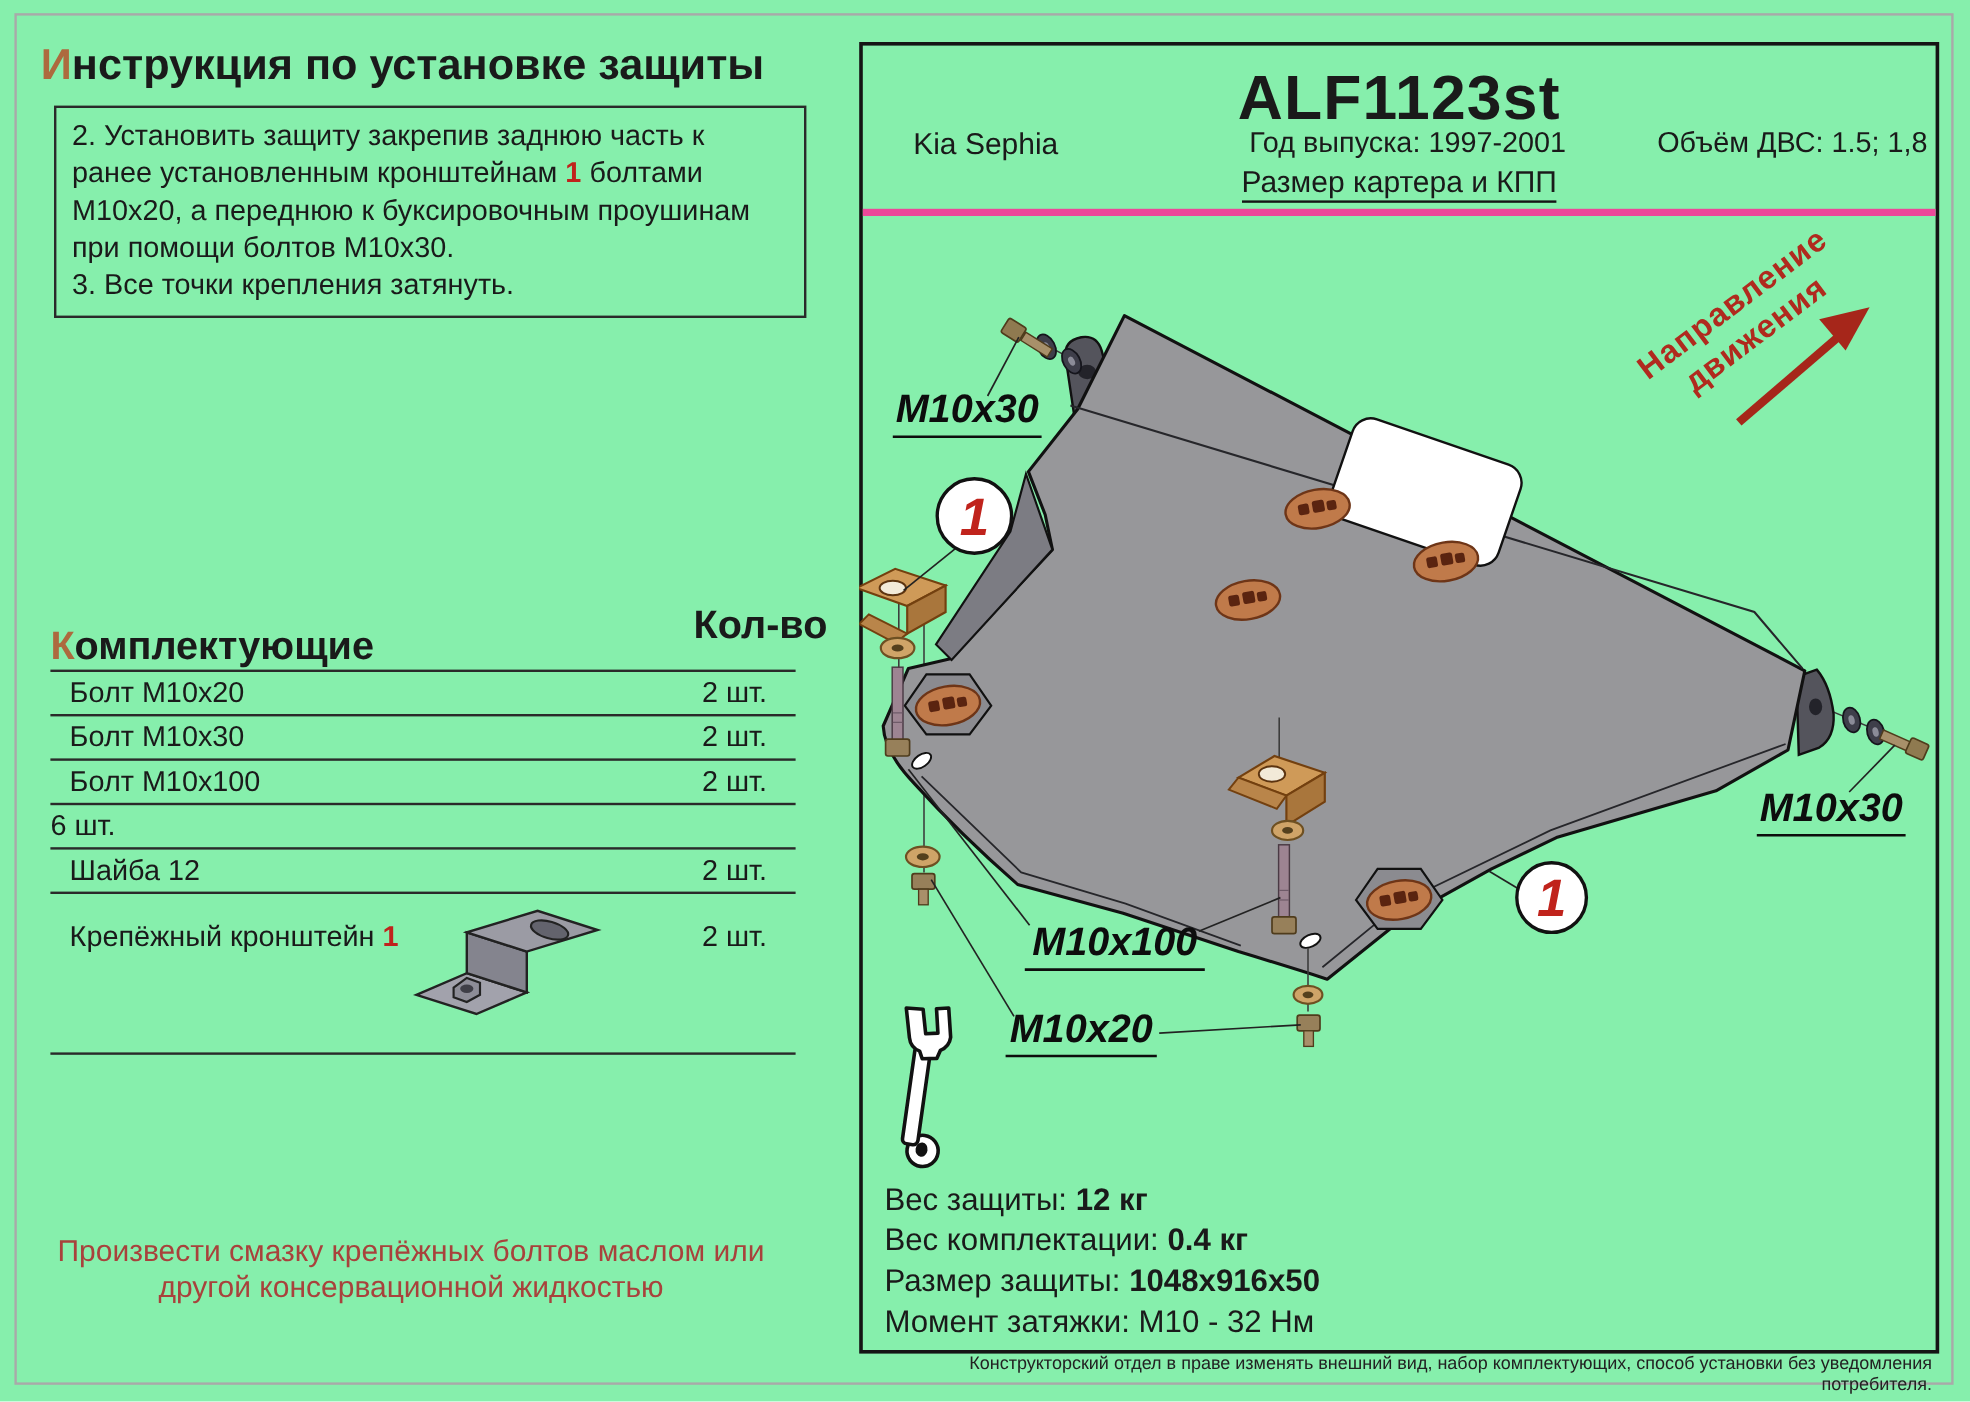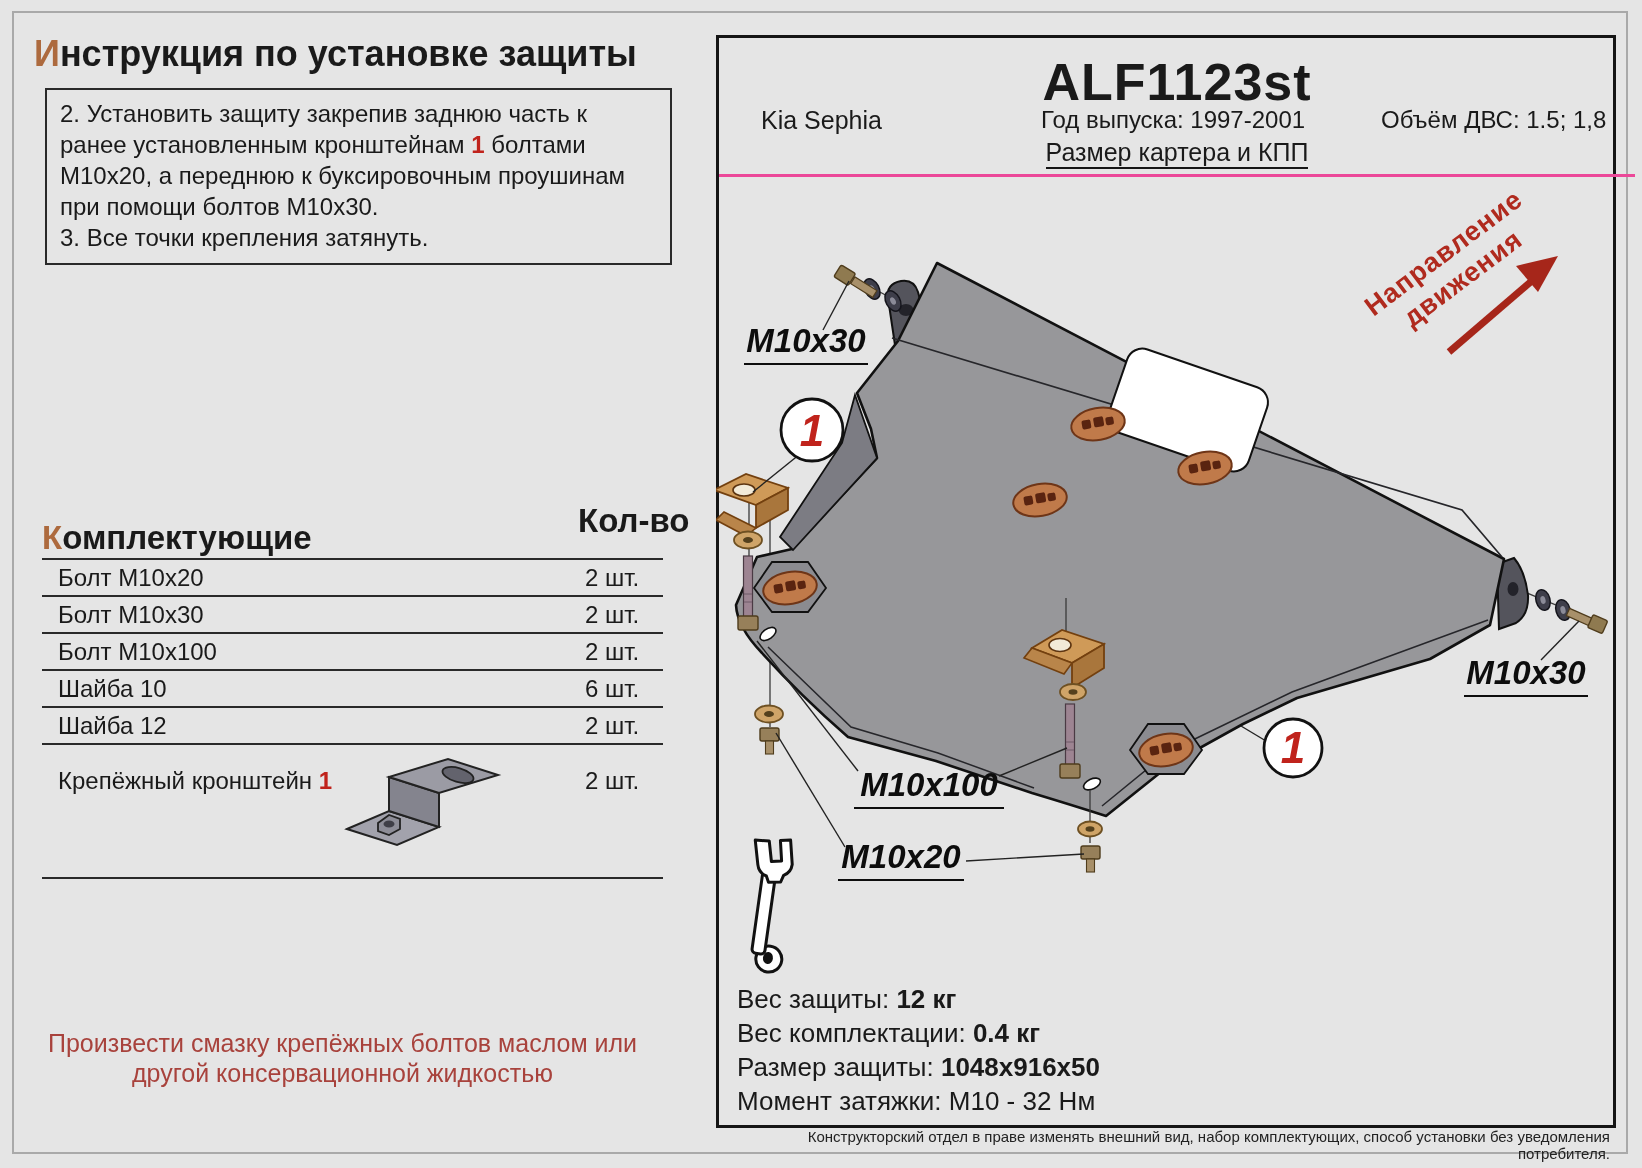--- a/index.html
+++ b/index.html
@@ -1,16 +1,16 @@
 <!DOCTYPE html>
 <html><head>
 <meta charset="utf-8">
 <style>
   html,body{margin:0;padding:0;background:#ffffff;}
-  .page{position:relative;width:1642px;height:1168px;background:#e5e5e5;
+  .page{position:relative;width:1642px;height:1168px;background:#86efac;
         font-family:"Liberation Sans", sans-serif;color:#1a1a1a;overflow:hidden;}
   .page-border{position:absolute;left:12px;top:11px;width:1612px;height:1139px;
         border:2px solid #a9a9a9;}
   
   .doc-title{position:absolute;left:34px;top:33px;font-size:36px;font-weight:bold;white-space:nowrap;}
   .cap{color:#ad6a3e;}
   .instr-box{position:absolute;left:45px;top:88px;width:597px;border:2px solid #2a2a2a;
         padding:8px 13px 10px 13px;font-size:24px;line-height:31px;}
   .red1{color:#c0231c;font-weight:bold;}
   .comp-head{position:absolute;left:42px;top:502px;font-size:33px;font-weight:bold;margin-top:17px;}
@@ -19,21 +19,21 @@
   .crow{display:flex;border-top:2px solid #2a2a2a;height:35px;align-items:center;font-size:24px;}
   .crow .nm{padding-left:16px;flex:1;}
   .crow .qt{width:78px;}
   .crow.tall{height:132px;align-items:flex-start;position:relative;gap:28px;}
   .crow.tall .nm,.crow.tall .qt{padding-top:22px;}
   .bracket-art{position:absolute;left:290px;top:8px;}
   .lube-note{position:absolute;left:30px;top:1028px;width:625px;text-align:center;
         font-size:25px;line-height:30px;color:#a8423c;}
   
   .panel{position:absolute;left:716px;top:35px;width:894px;height:1087px;border:3px solid #151515;}
-  .panel-header{position:absolute;left:0;top:0;width:100%;height:136px;border-bottom:3px solid #ec4899;padding-left:22px;}
+  .panel-header{position:absolute;left:0;top:0;width:100%;height:136px;border-bottom:6px solid #ec4899;}
   .part-code{position:absolute;left:0;top:14px;width:100%;text-align:center;
         font-size:52px;font-weight:bold;letter-spacing:1px;}
   .model{position:absolute;left:42px;top:68px;font-size:25px;}
   .years{position:absolute;left:322px;top:68px;font-size:24px;}
   .engine{position:absolute;left:662px;top:68px;font-size:24px;}
   .subtitle{position:absolute;left:0;top:100px;width:100%;text-align:center;font-size:25px;}
   .subtitle span{border-bottom:2px solid #151515;padding-bottom:1px;}
   .drawing-svg{position:absolute;left:716px;top:173px;}
   .specs{position:absolute;left:737px;top:982px;font-size:26px;line-height:34px;white-space:nowrap;}
   .specs .b{font-weight:bold;}
@@ -63,21 +63,20 @@
       </div>
     <div class="crow">
         <span class="nm">Болт М10х30</span>
         <span class="qt">2 шт.</span>
       </div>
     <div class="crow">
         <span class="nm">Болт М10х100</span>
         <span class="qt">2 шт.</span>
       </div>
     <div class="crow">
-        <span class="nm">Шайба 10</span>
         <span class="qt">6 шт.</span>
       </div>
     <div class="crow">
         <span class="nm">Шайба 12</span>
         <span class="qt">2 шт.</span>
       </div>
     <div class="crow tall">
       <span class="nm"><span>Крепёжный кронштейн </span><span class="red1">1</span></span>
       <span class="qt">2 шт.</span>
       <svg class="bracket-art" width="215" height="115" viewBox="0 0 215 115">

